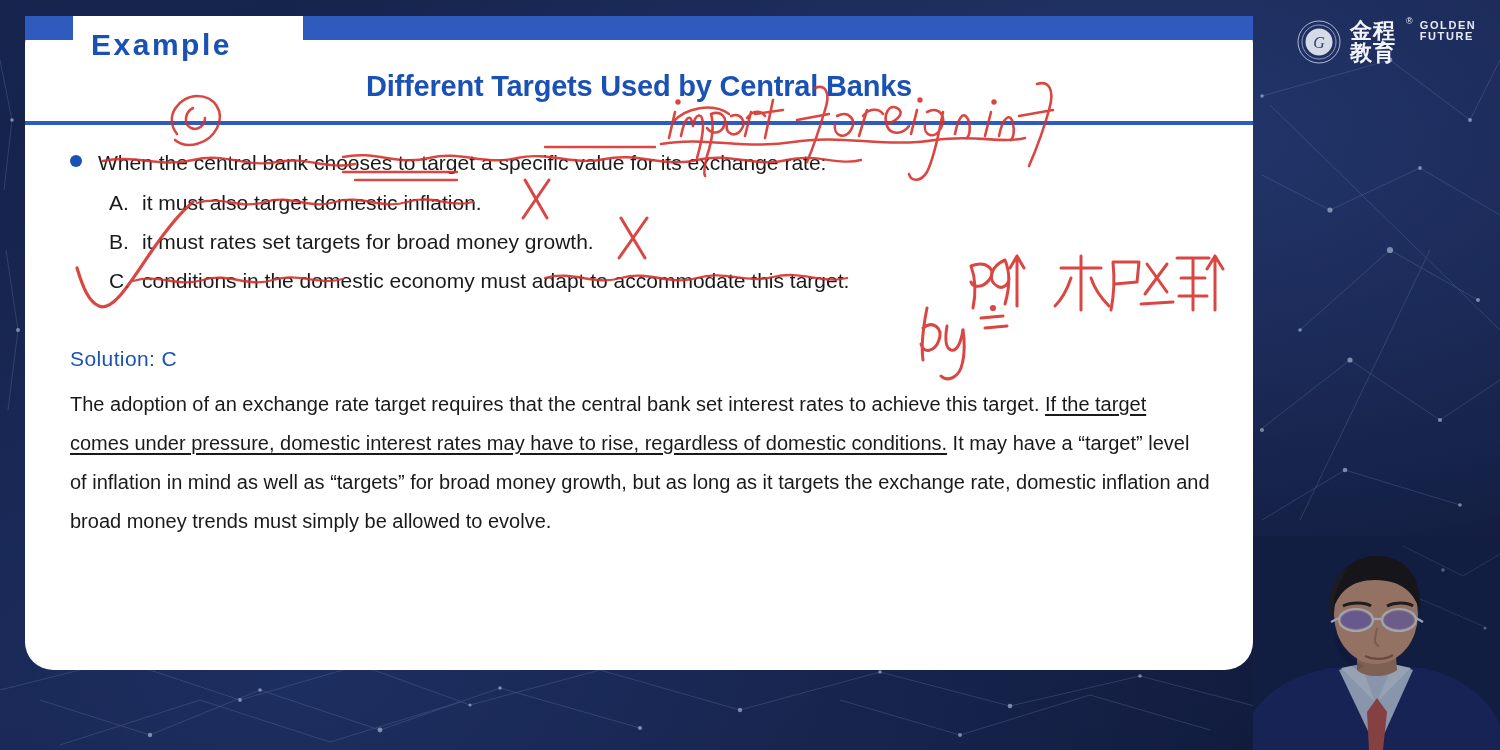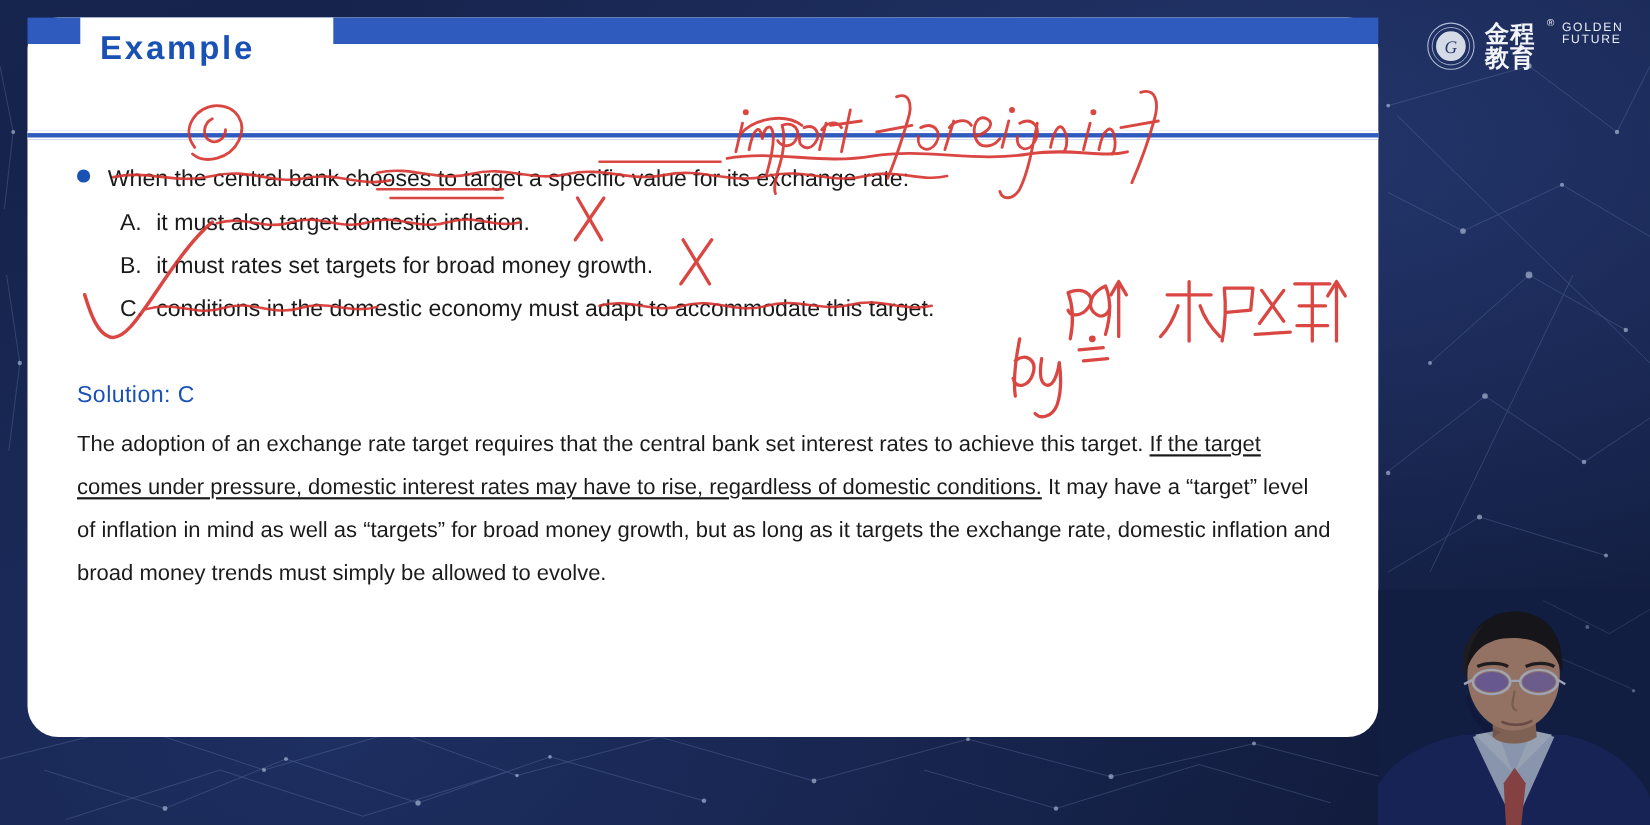--- a/index.html
+++ b/index.html
@@ -186,21 +186,21 @@
     position: relative;
   }
   .logo-reg {
     position: absolute;
     right: -11px; top: -3px;
     font-size: 9px;
     font-weight: normal;
   }
   .logo-en {
     font-size: 11px;
-    font-weight: normal;
+    font-weight: bold;
     color: #e8ecf6;
     letter-spacing: 1.6px;
     line-height: 1;
   }
 
   
   #presenter {
     position: absolute;
     left: 1253px;
     top: 536px;
@@ -262,20 +262,21 @@
       <circle cx="18" cy="330" r="2"></circle>
     </g>
   </svg>
 
   <div id="slide">
 
     <div class="header-bar"></div>
     <div class="header-tab"></div>
     <div class="header-title-tab">Example</div>
 
+    <div class="slide-title">Different Targets Used by Central Banks</div>
 
     <div class="rule"></div>
 
     <div class="content">
 
       <div class="bullet-row">
         <span class="bullet-dot"></span>
         <span class="bullet-text">When the central bank chooses to target a specific value for its exchange rate:</span>
       </div>
 

